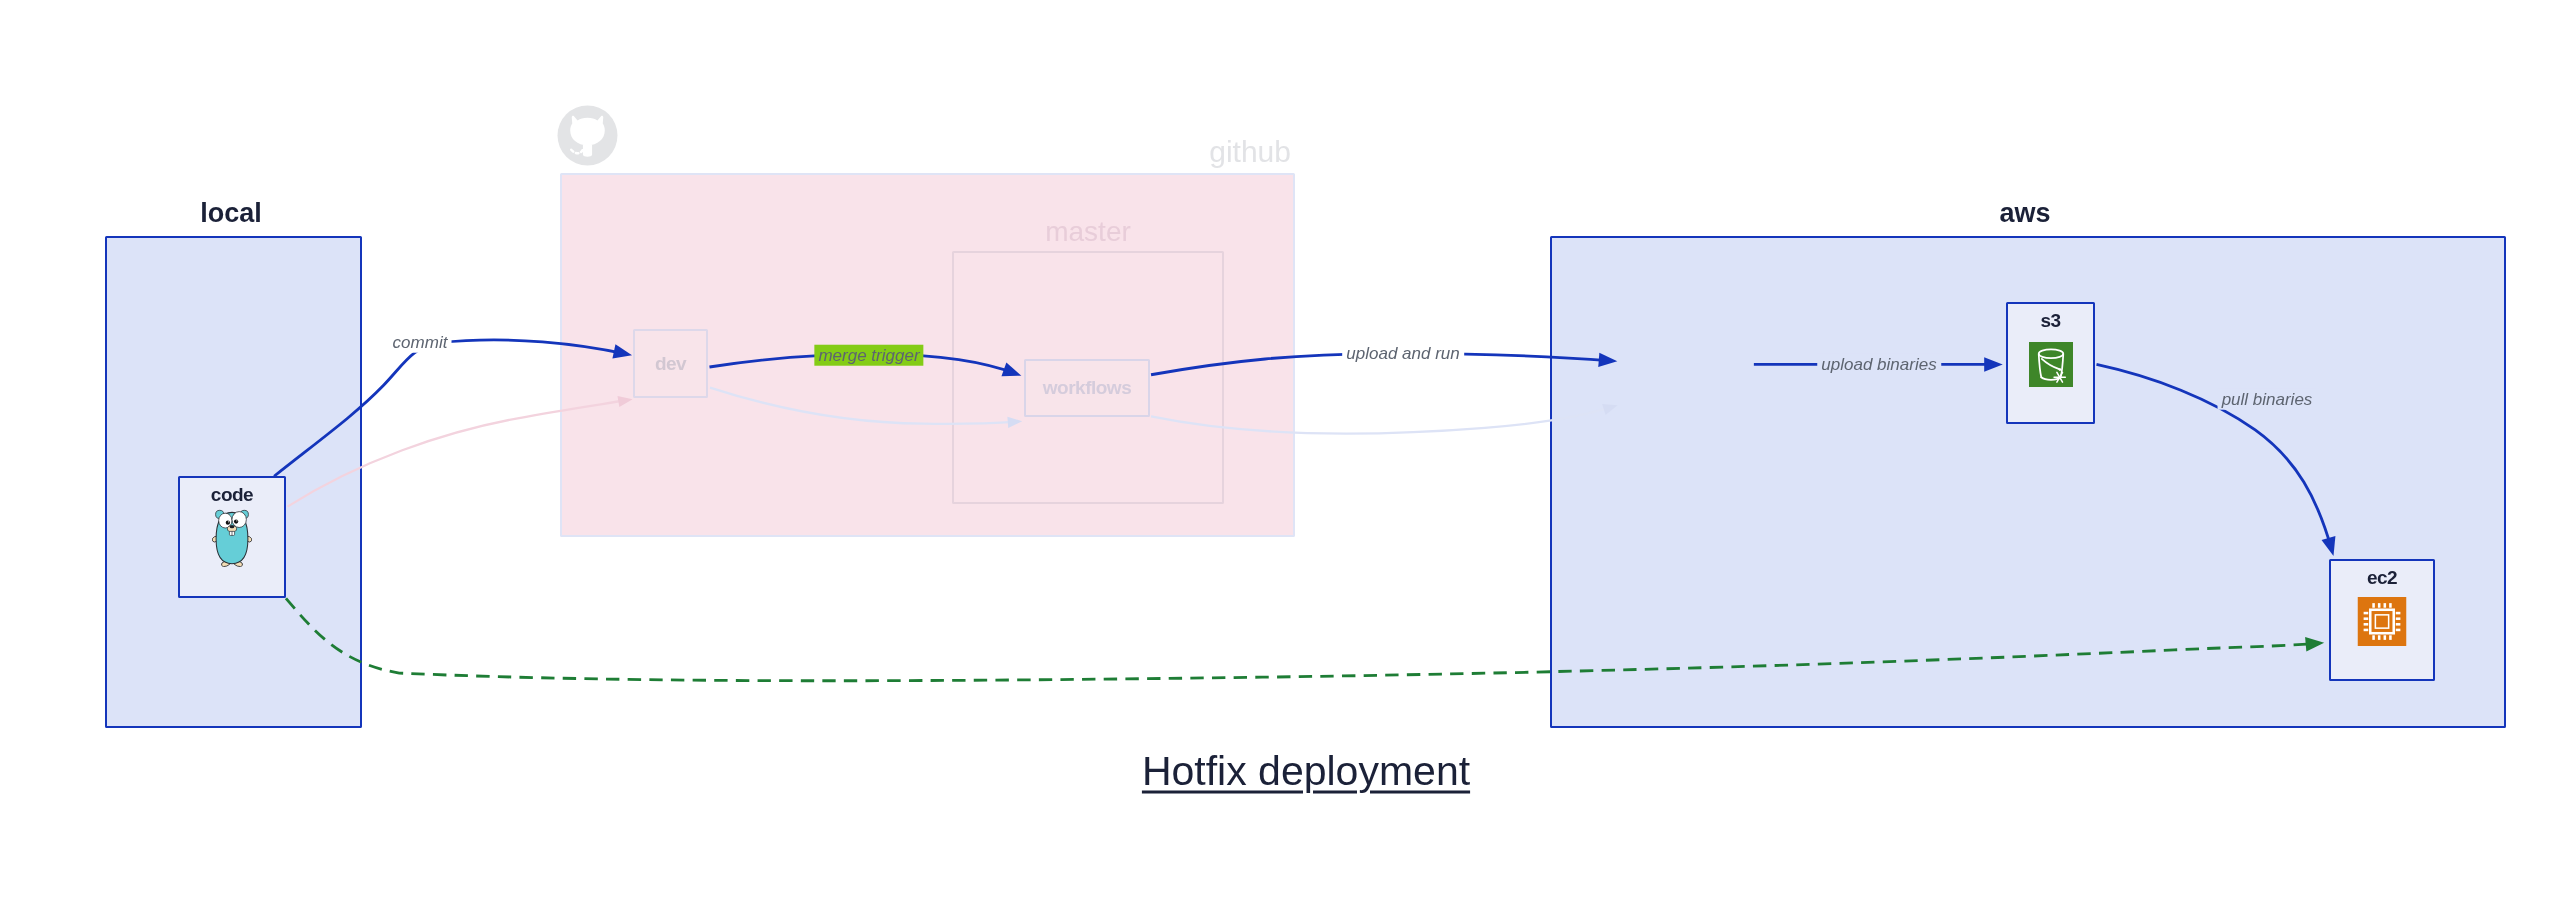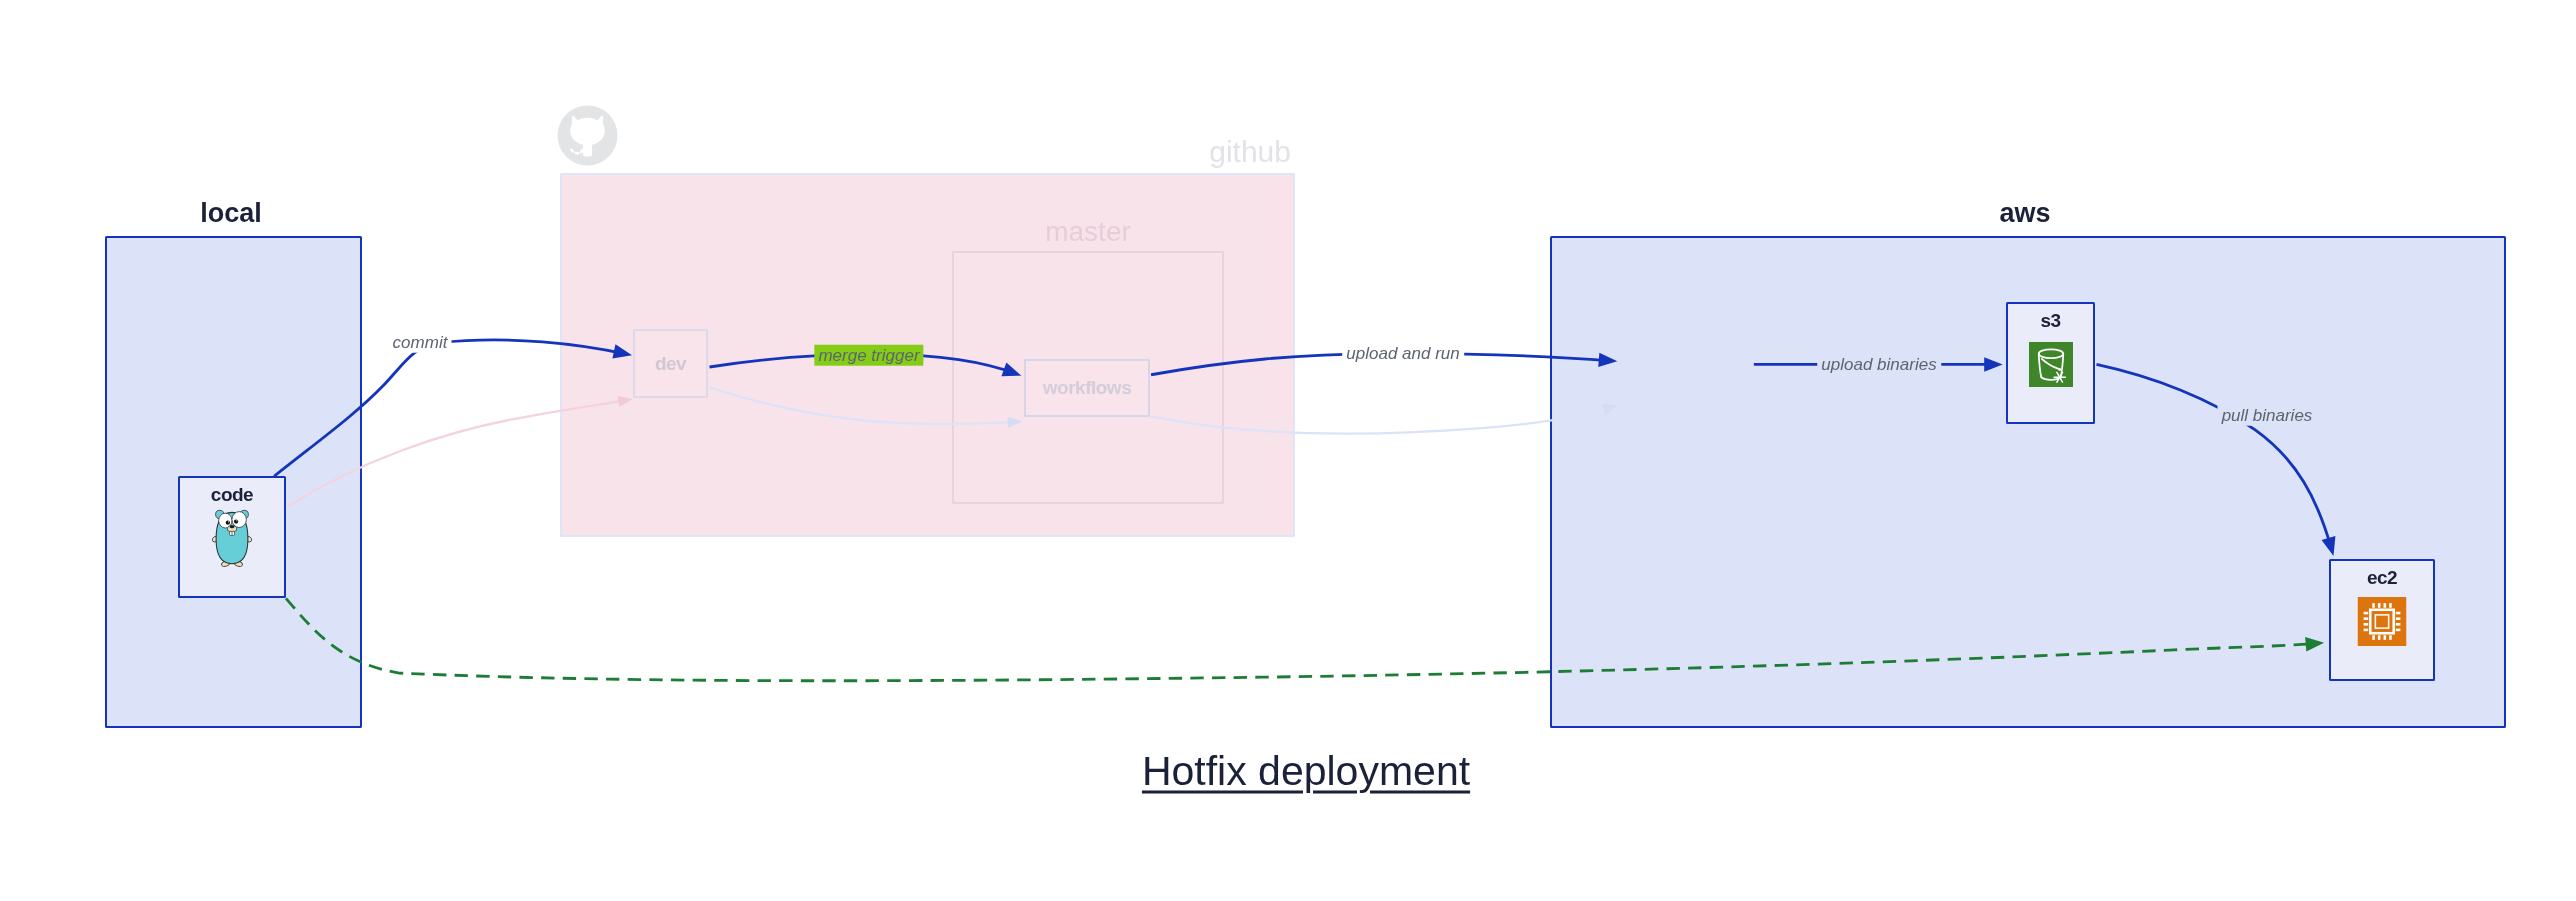--- a/index.html
+++ b/index.html
@@ -45,21 +45,21 @@
   .octocat{position:absolute;left:557px;top:105px;z-index:2;}
   
   .edges{position:absolute;left:0;top:0;z-index:2;}
   
   .edge-label{position:absolute;transform:translate(-50%,-50%);white-space:nowrap;
     font-size:17px;font-style:italic;color:#5d6470;padding:0.5px 4.1px;line-height:1.15;z-index:4;}
   .edge-label--white{background:#ffffff;left:420px;top:342px;}
   .edge-label--pink{background:#84cc16;left:869px;top:355px;}
   .edge-label--white2{background:#ffffff;left:1387px;top:353px;margin-left:16px;}
   .edge-label--lav{background:#dce3f8;left:1879px;top:364px;}
-  .edge-label--lav2{background:#dce3f8;left:2267px;top:415px;}
+  .edge-label--lav2{background:#dce3f8;left:2267px;top:399px;}
   
   .title{position:absolute;left:1306px;top:771px;transform:translate(-50%,-50%);
     font-size:41px;color:#1b2138;text-decoration:underline;
     text-decoration-thickness:3.1px;text-underline-offset:6.2px;white-space:nowrap;z-index:4;}
 </style>
 </head>
 <body>
 
 <div class="canvas">
 

